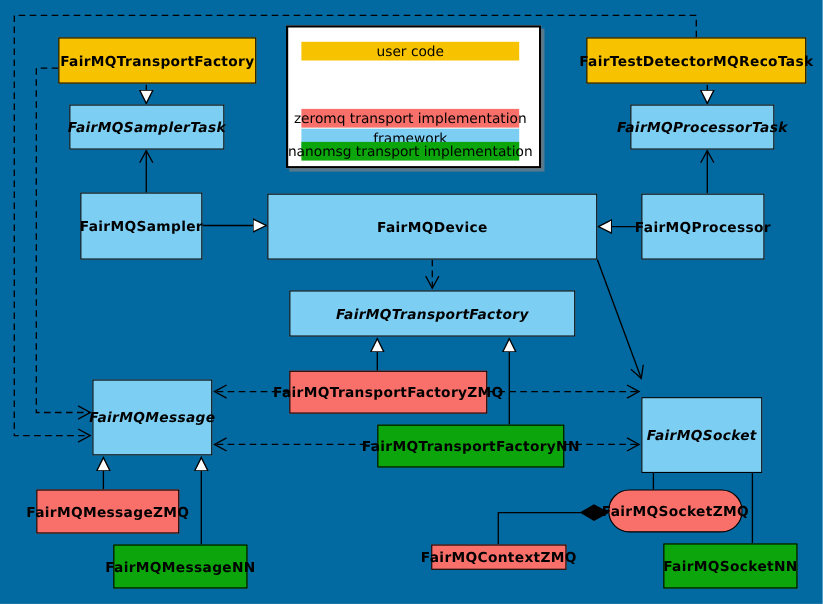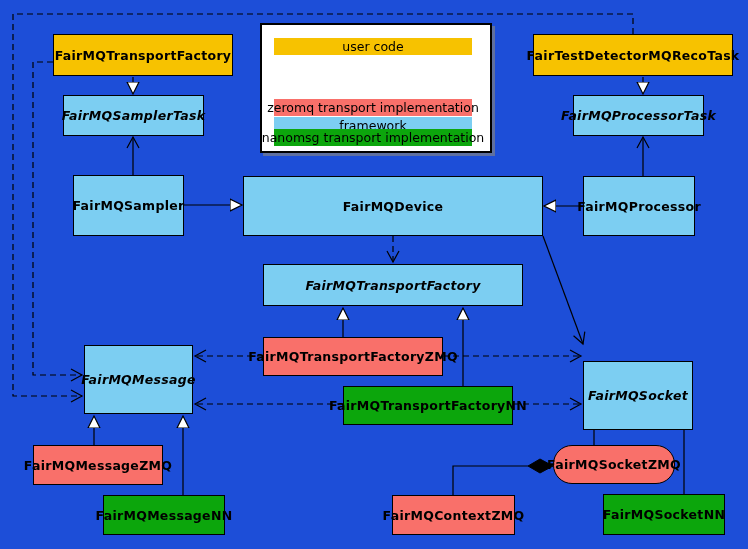--- a/index.html
+++ b/index.html
@@ -1,17 +1,17 @@
 <!DOCTYPE html>
 <html><head>
 <meta charset="utf-8">
 <style>
   html,body{margin:0;padding:0;background:#fff;}
   #canvas{
-    position:relative;width:748px;height:549px;background:#1d4ed8;overflow:hidden;
+    position:relative;width:748px;height:549px;background:#0369a1;overflow:hidden;
     font-family:"DejaVu Sans","Liberation Sans",sans-serif;
   }
   #wires{position:absolute;left:0;top:0;z-index:1;}
   .box{
     position:absolute;z-index:2;box-sizing:border-box;
     border:1.5px solid #000;display:flex;align-items:center;justify-content:center;
     font-weight:bold;font-size:12.5px;letter-spacing:0.3px;color:#000;
     text-align:center;white-space:nowrap;
   }
   .abstract{font-style:italic;}
@@ -102,17 +102,17 @@
   <div class="box abstract" style="left: 84px; top: 345px; width: 109px; height: 69px; background-color: rgb(124, 206, 242);">FairMQMessage</div>
 
   <div class="box abstract" style="left: 583px; top: 361px; width: 110px; height: 69px; background-color: rgb(124, 206, 242);">FairMQSocket</div>
 
   <div class="box" style="left: 33px; top: 445px; width: 130px; height: 40px; background-color: rgb(249, 112, 106);">FairMQMessageZMQ</div>
 
   <div class="box" style="left: 103px; top: 495px; width: 122px; height: 40px; background-color: rgb(12, 166, 12);">FairMQMessageNN</div>
 
   <div class="box" style="left: 553px; top: 445px; width: 122px; height: 39px; background-color: rgb(249, 112, 106); border-radius: 19px;">FairMQSocketZMQ</div>
 
-  <div class="box" style="left: 392px; top: 495px; width: 123px; height: 40px; background-color: rgb(249, 112, 106); text-align: right;">FairMQContextZMQ</div>
+  <div class="box" style="left: 392px; top: 495px; width: 123px; height: 23px; background-color: rgb(249, 112, 106); text-align: right;">FairMQContextZMQ</div>
 
   <div class="box" style="left: 603px; top: 494px; width: 122px; height: 41px; background-color: rgb(12, 166, 12);">FairMQSocketNN</div>
 
 </div>
 
 </body></html>

